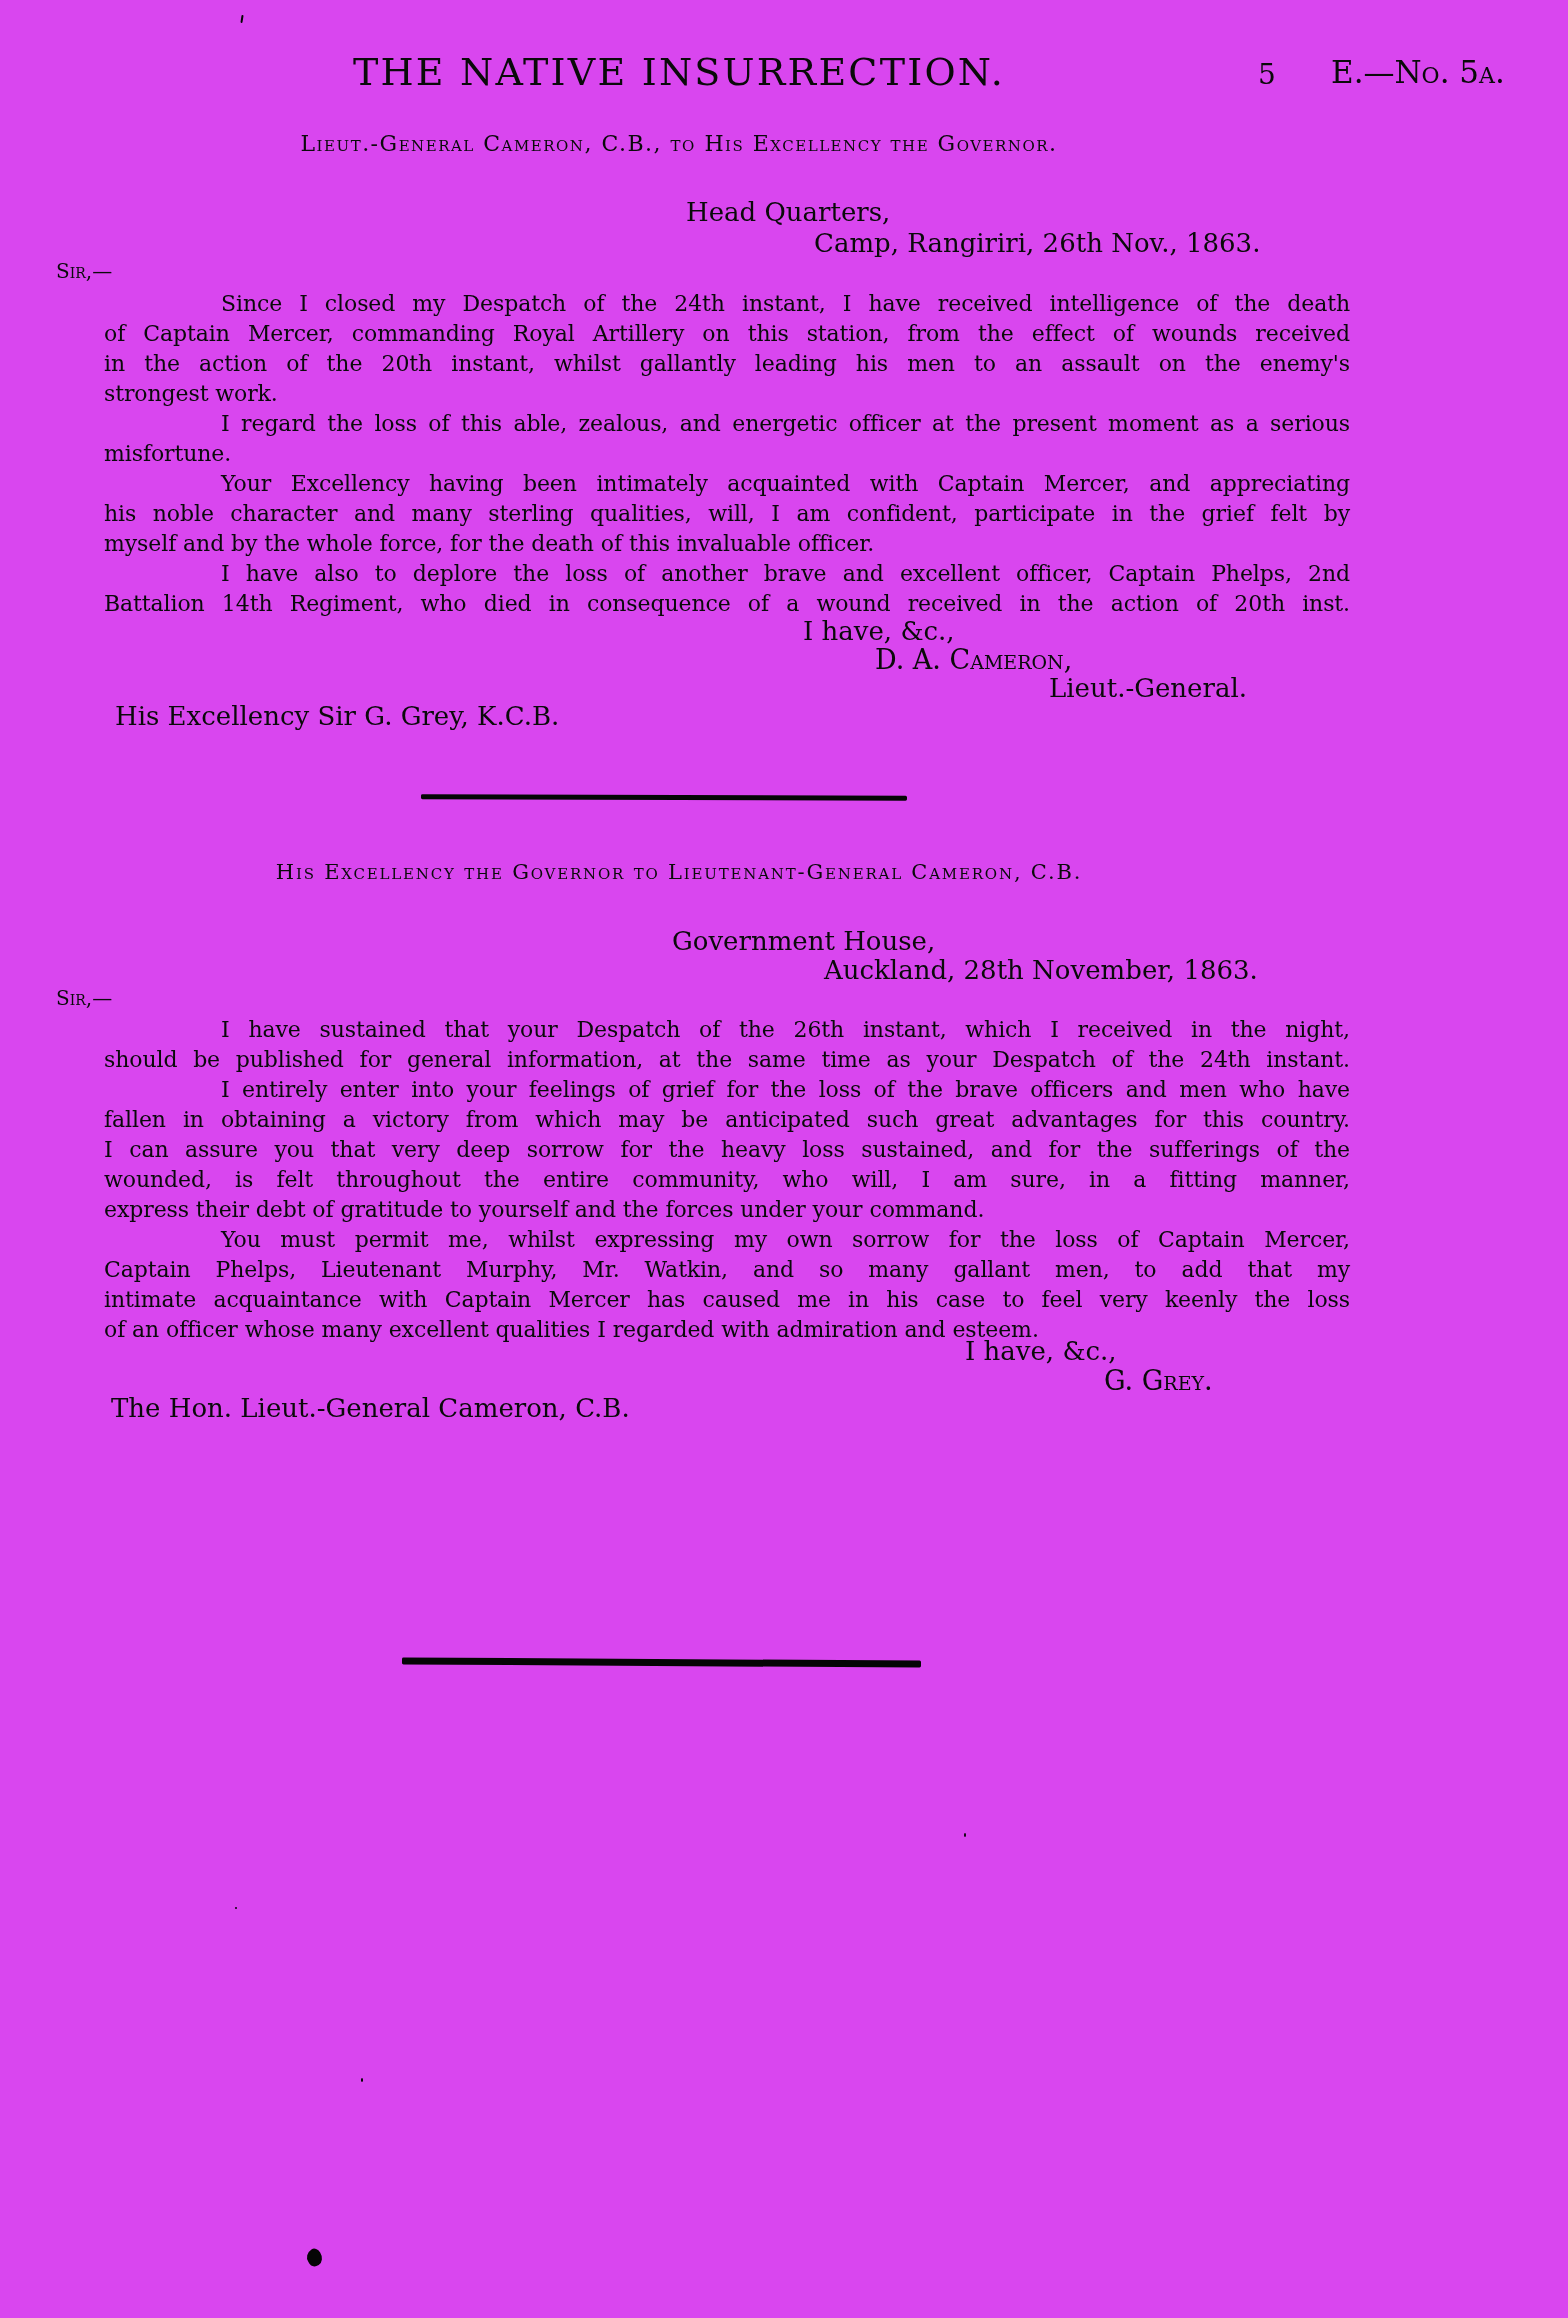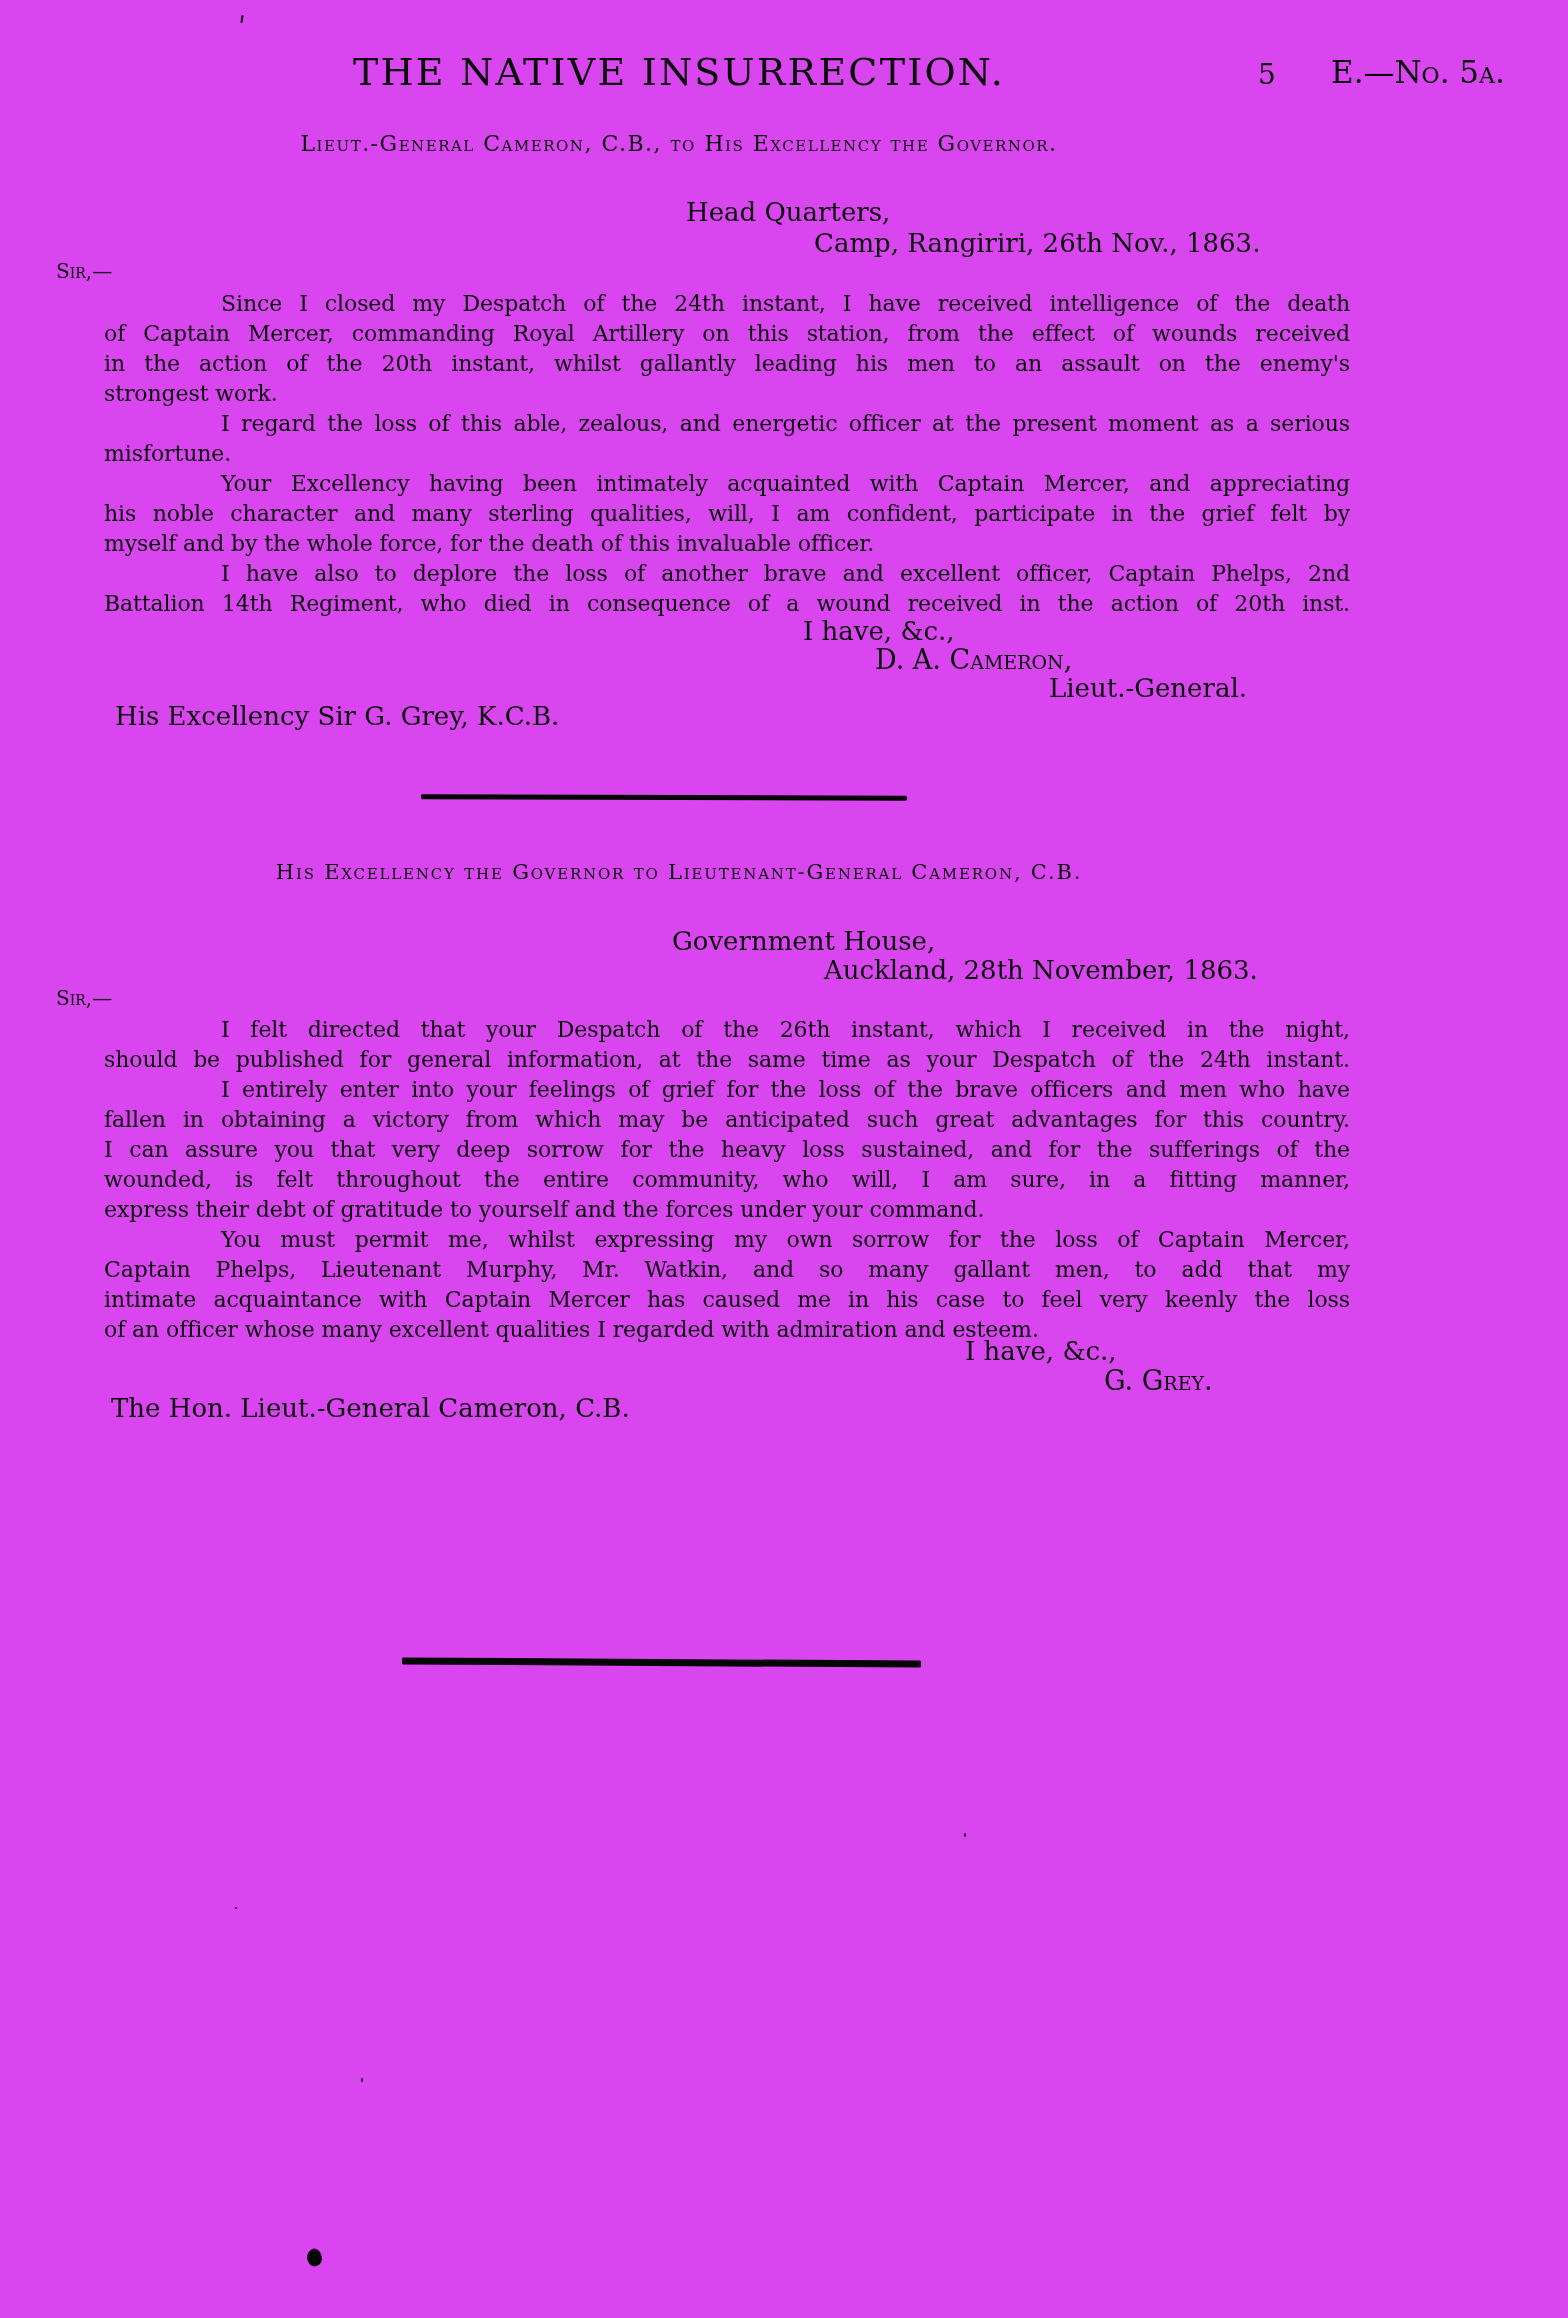--- a/index.html
+++ b/index.html
@@ -185,21 +185,21 @@
 
   <div class="abs rule rule-1"></div>
 
   <div class="abs letter-heading second">His Excellency the Governor to Lieutenant-General Cameron, C.B.</div>
 
   <div class="abs placeline" style="left:672px; top:926px;">Government House,</div>
   <div class="abs dateline" style="left:824px; top:955px;">Auckland, 28th November, 1863.</div>
   <div class="abs salutation" style="left:56px; top:986px;">Sir,—</div>
 
   <div class="abs body-block" style="top:1015px;">
-    <div class="line ind j">I felt directed that your Despatch of the 26th instant, which I received in the night,</div>
+    <div class="line ind j">I have sustained that your Despatch of the 26th instant, which I received in the night,</div>
     <div class="line j">should be published for general information, at the same time as your Despatch of the 24th instant.</div>
     <div class="line ind j">I entirely enter into your feelings of grief for the loss of the brave officers and men who have</div>
     <div class="line j">fallen in obtaining a victory from which may be anticipated such great advantages for this country.</div>
     <div class="line j">I can assure you that very deep sorrow for the heavy loss sustained, and for the sufferings of the</div>
     <div class="line j">wounded, is felt throughout the entire community, who will, I am sure, in a fitting manner,</div>
     <div class="line">express their debt of gratitude to yourself and the forces under your command.</div>
     <div class="line ind j">You must permit me, whilst expressing my own sorrow for the loss of Captain Mercer,</div>
     <div class="line j">Captain Phelps, Lieutenant Murphy, Mr. Watkin, and so many gallant men, to add that my</div>
     <div class="line j">intimate acquaintance with Captain Mercer has caused me in his case to feel very keenly the loss</div>
     <div class="line">of an officer whose many excellent qualities I regarded with admiration and esteem.</div>

